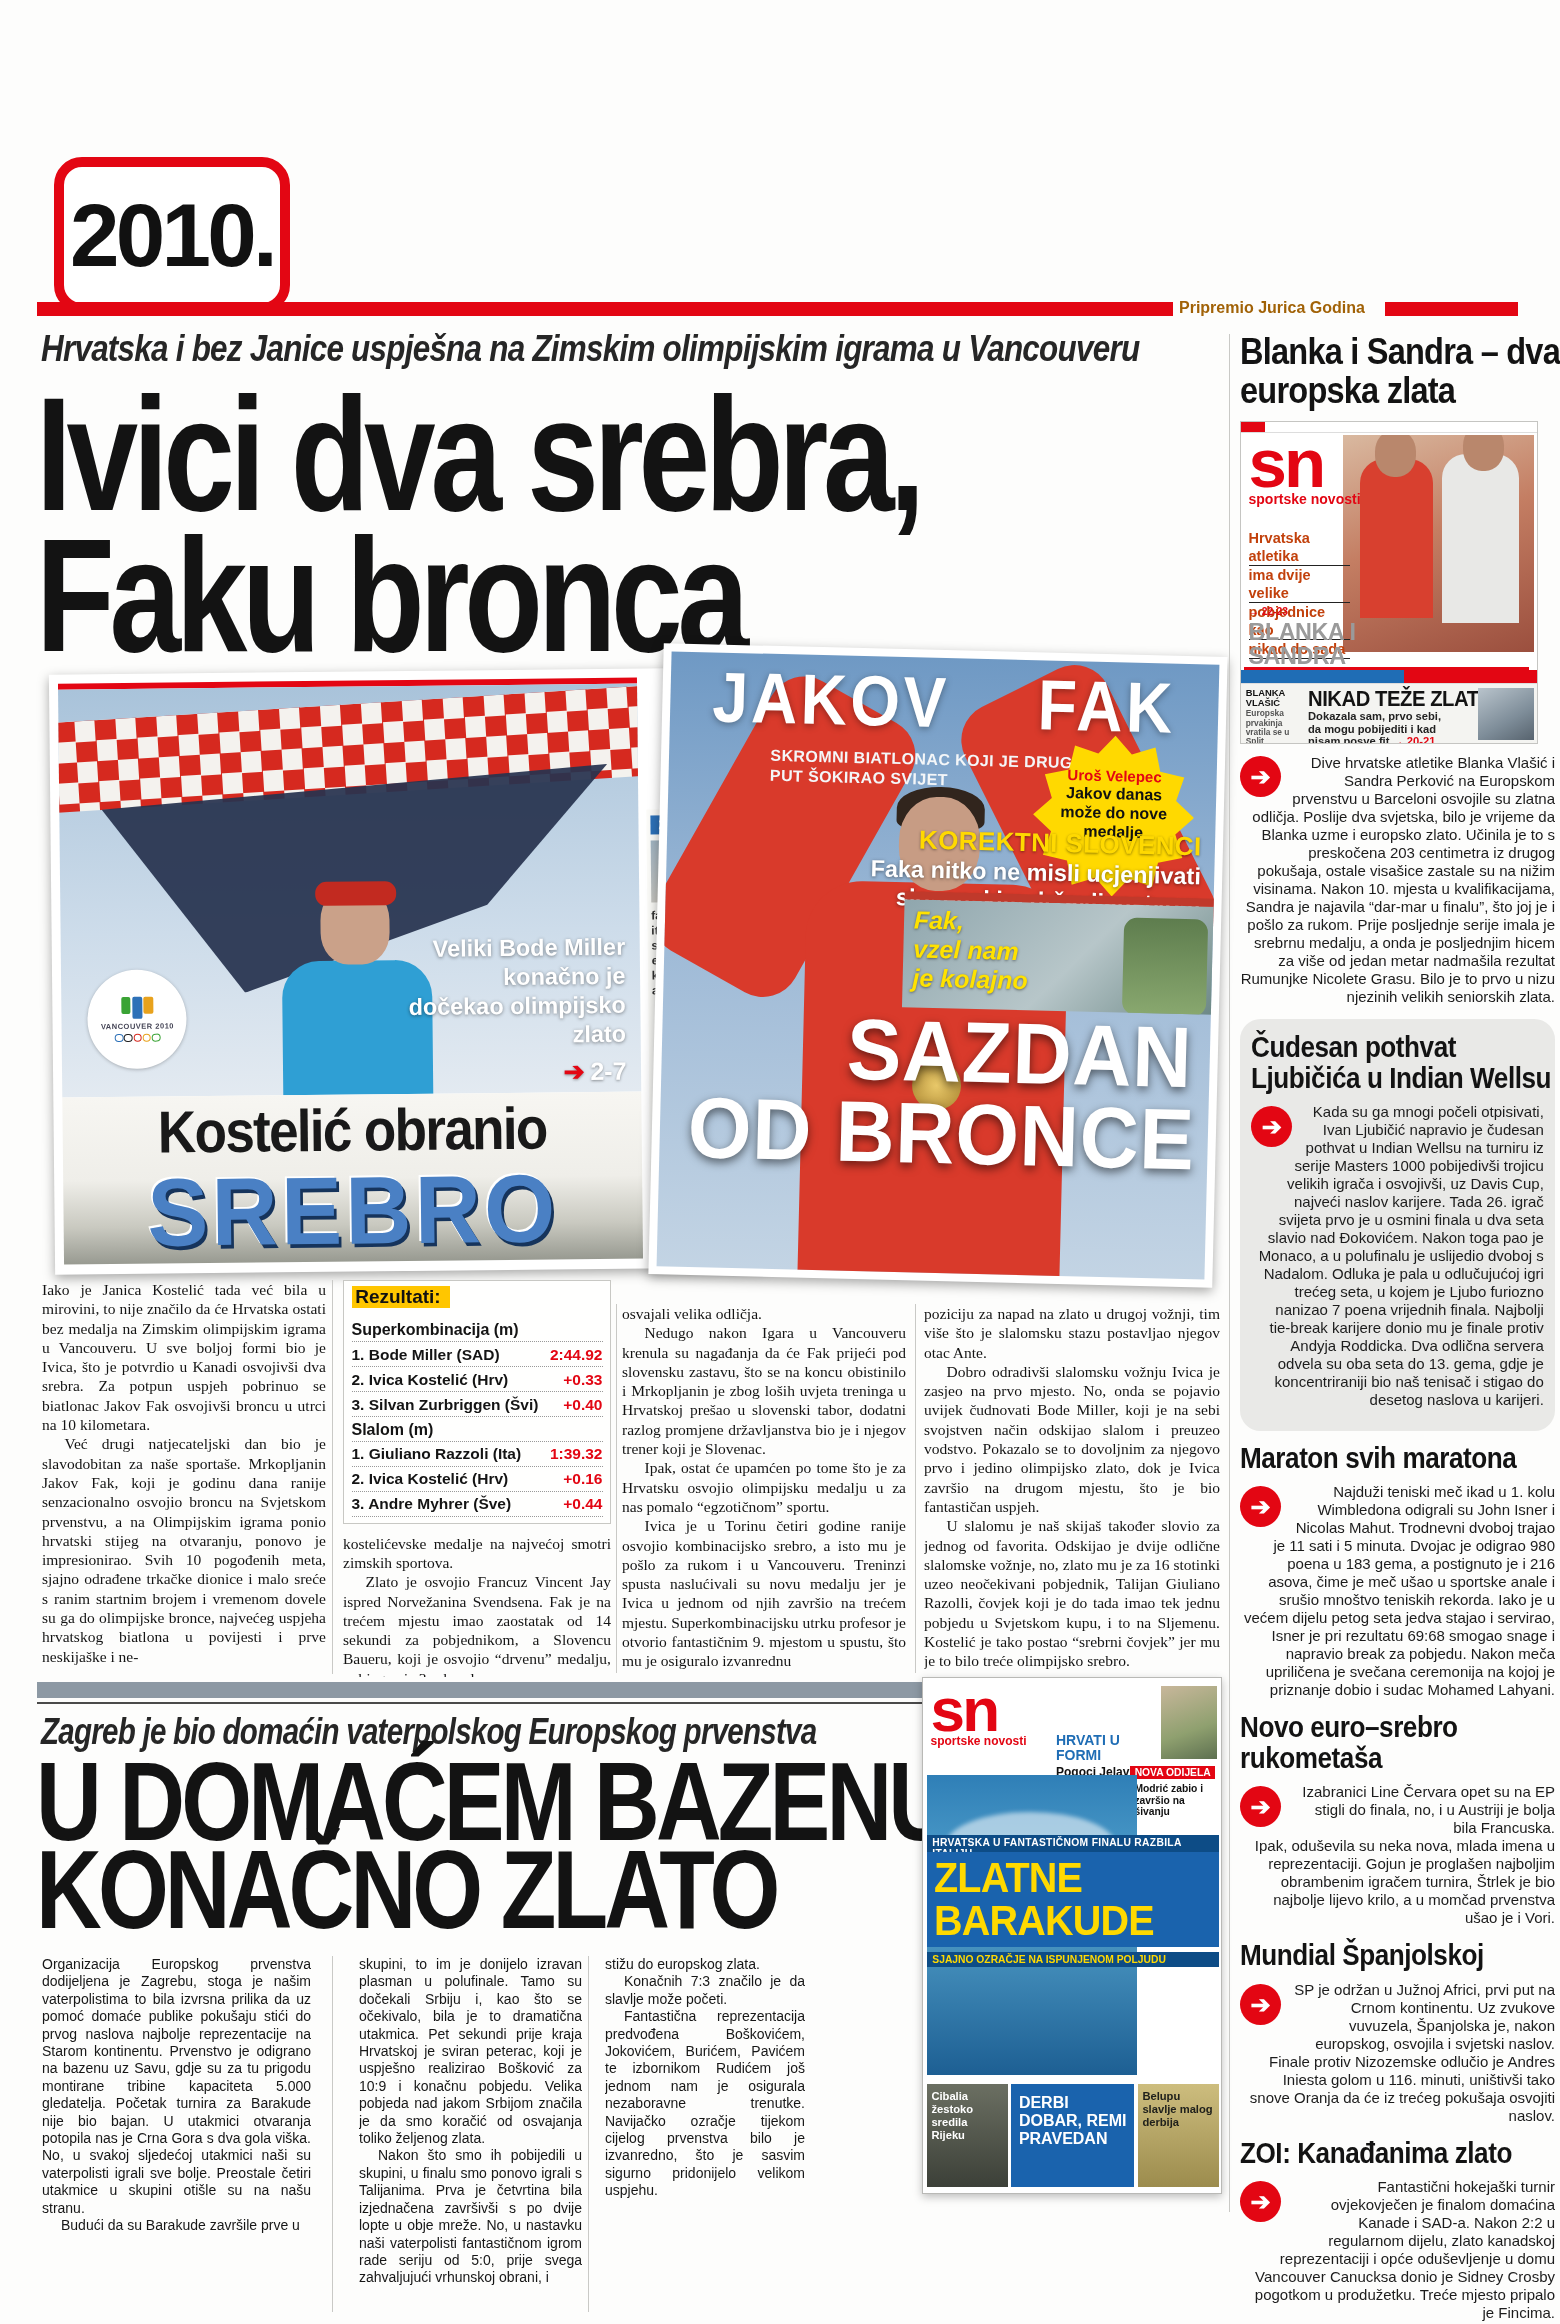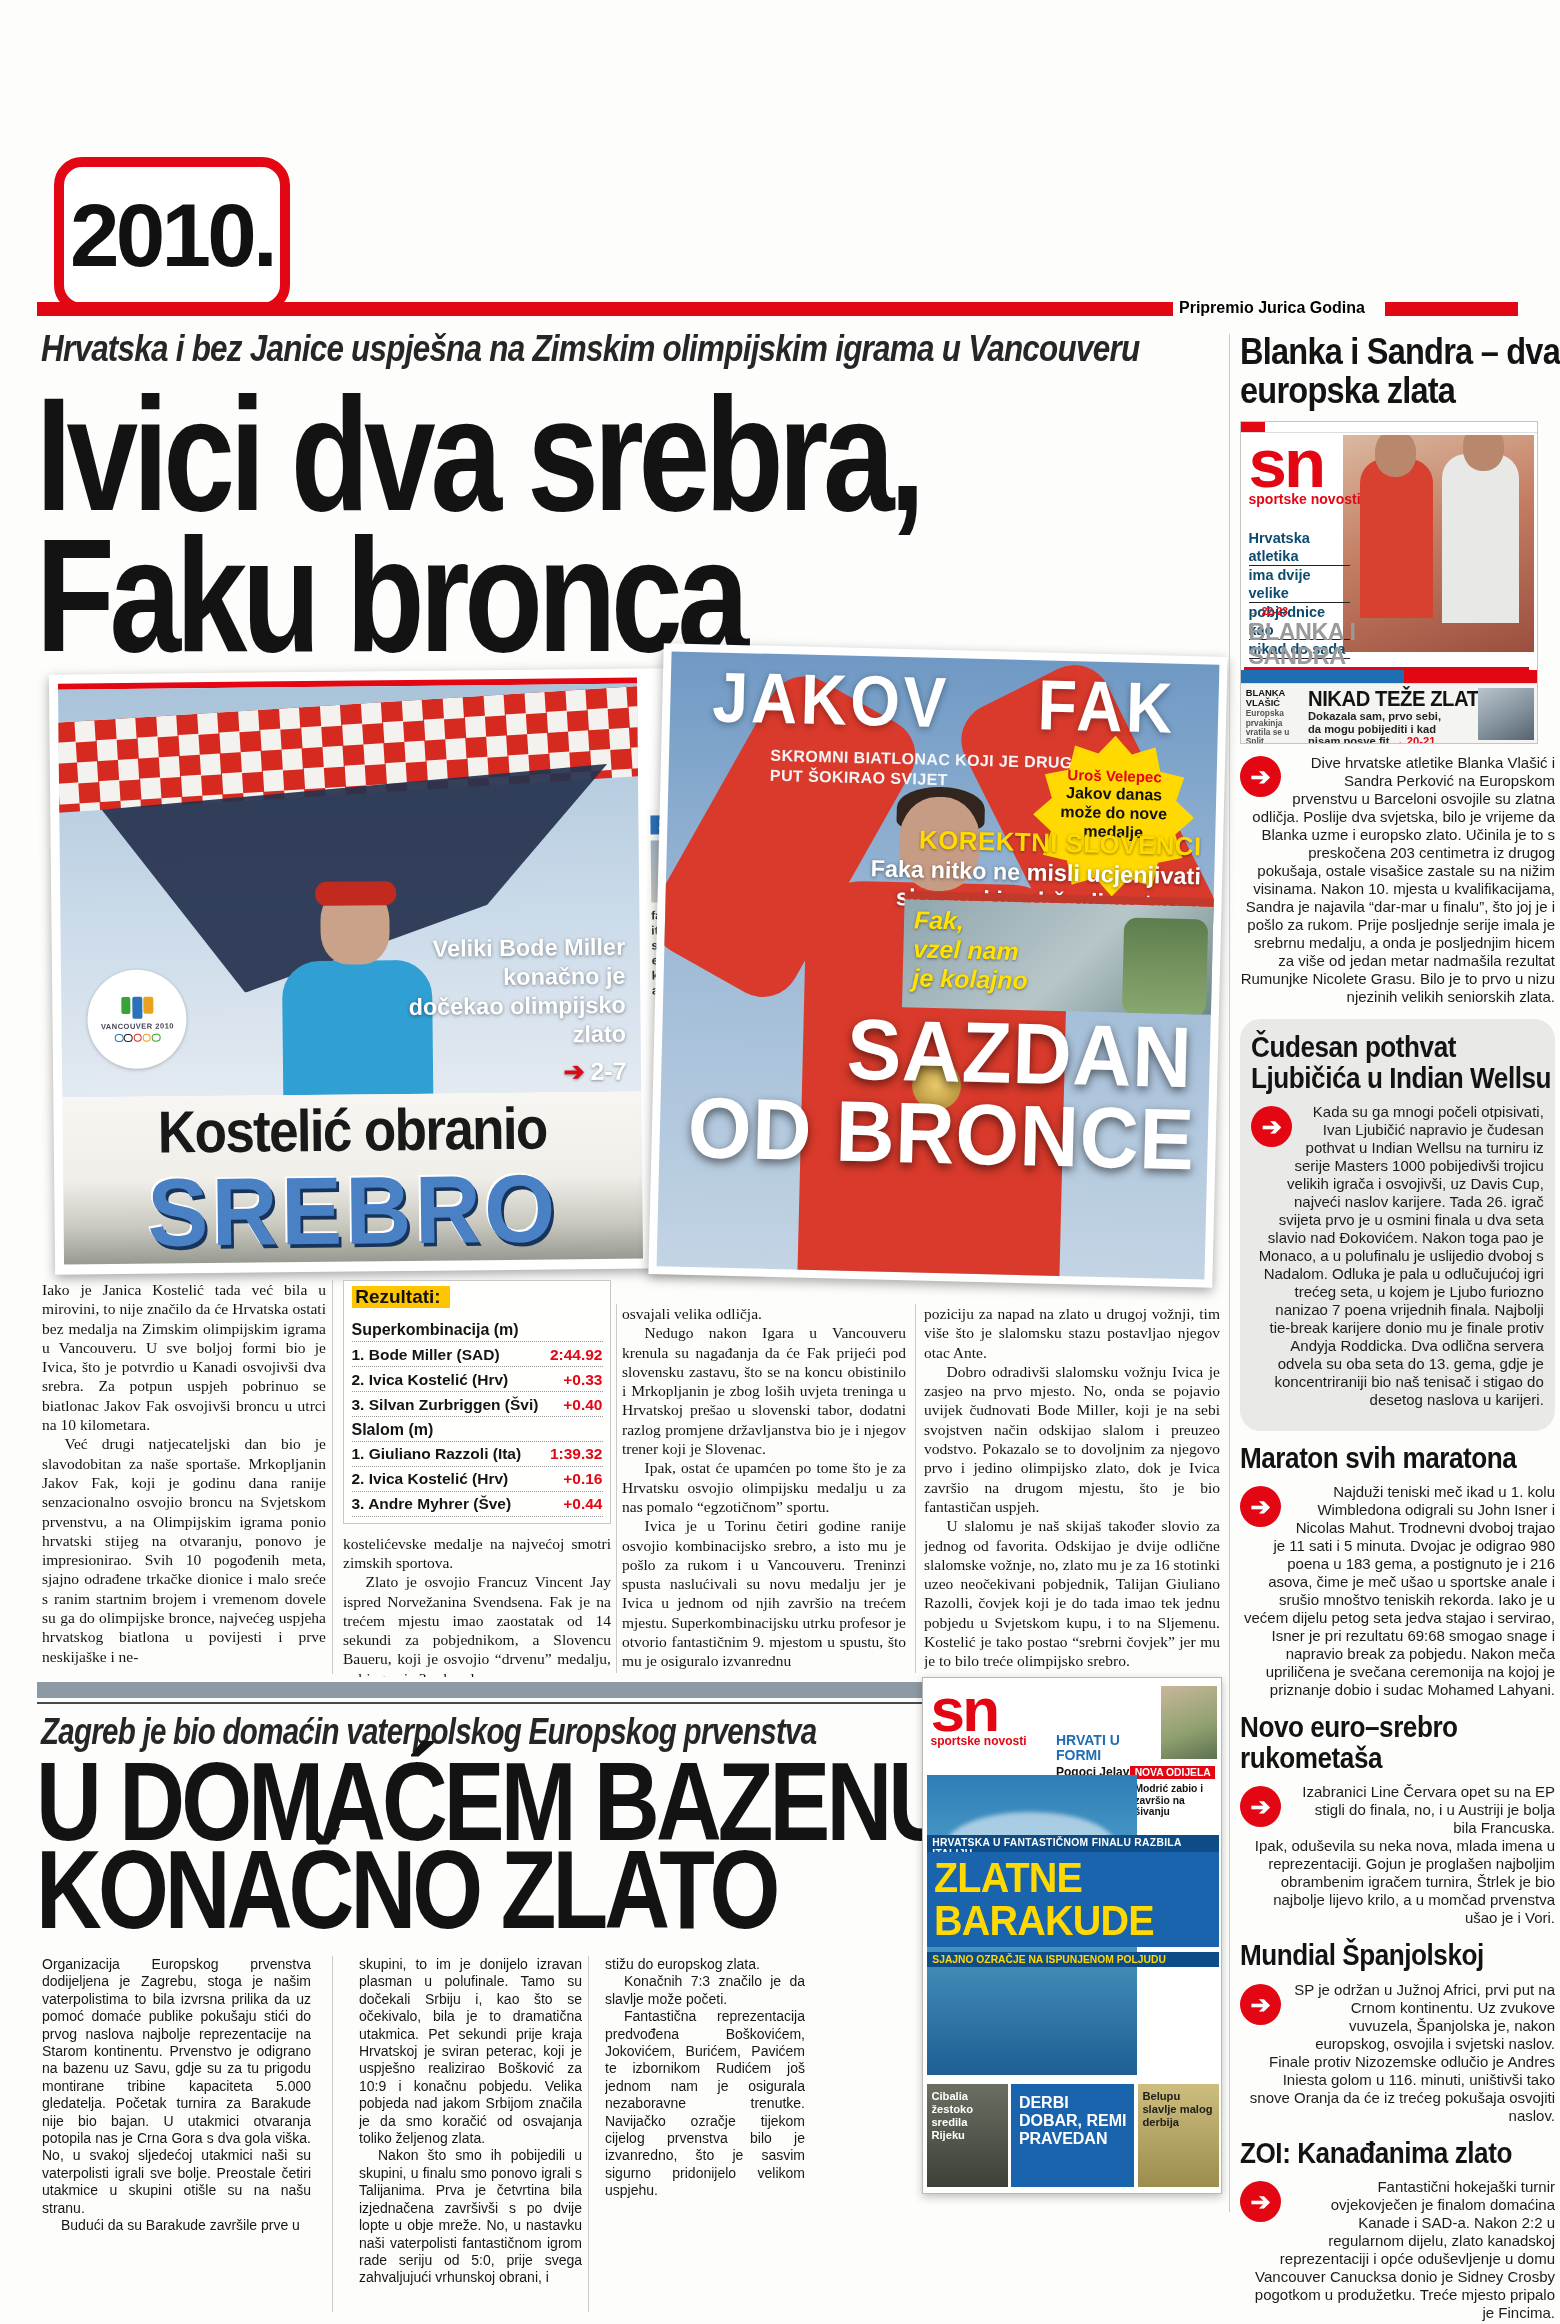--- a/index.html
+++ b/index.html
@@ -7,21 +7,21 @@
   body{position:relative;background:#fdfdfc;font-family:"Liberation Sans",sans-serif;color:#1d1d1b;overflow:hidden;}
   .abs{position:absolute;}
   .line{display:block;}
 
   
   .year-badge{left:54px;top:157px;width:236px;height:156px;border:10.3px solid #e30613;border-radius:28px;
     display:flex;align-items:center;justify-content:center;font-size:89px;font-weight:bold;letter-spacing:-3.7px;color:#111;background:#fff;}
   .intro{left:349px;top:159px;width:1190px;font-size:24px;line-height:35px;font-weight:bold;font-style:italic;letter-spacing:-0.6px;color:#131313;}
   .top-bar{left:37px;top:302px;width:1136px;height:14px;background:#e30613;}
   .top-bar2{left:1385px;top:302px;width:133px;height:14px;background:#e30613;}
-  .prepared{left:1179px;top:299px;font-size:16px;font-weight:bold;color:#000000;white-space:nowrap;}
+  .prepared{left:1179px;top:299px;font-size:16px;font-weight:bold;color:#a16207;white-space:nowrap;}
 
   .kicker{left:41px;top:328px;font-size:37px;font-weight:bold;font-style:italic;letter-spacing:-0.9px;color:#262626;
     transform:scaleX(.85);transform-origin:left top;white-space:nowrap;}
   .headline-main{left:36px;top:384px;font-weight:bold;color:#131313;}
   .headline-main .line{font-size:161px;line-height:141px;letter-spacing:-6.6px;transform:scaleX(.8);transform-origin:left top;white-space:nowrap;}
 
   
   .cover{position:absolute;background:#fff;box-shadow:0 3.7px 11.2px rgba(0,0,0,.35);}
   .cover-left{left:52px;top:671px;width:710px;height:600px;transform:rotate(-0.6deg);}
   .cl-redline{position:absolute;left:9.4px;top:9.4px;width:579px;height:5.6px;background:#e30613;}
@@ -145,21 +145,21 @@
   .sbc-topstrip{position:absolute;left:0;top:0;width:100%;height:11.2px;border-bottom:0.9px solid #ddd;background:linear-gradient(90deg,#e30613 0 8%,#fff 8% 100%);}
   .sbc-photo{position:absolute;right:2.8px;top:13px;width:191px;height:217px;overflow:hidden;
     background:linear-gradient(160deg,#d9b9a0,#c47e63 45%,#9b4f3e);}
   .sbc-ath1{position:absolute;left:17px;top:24px;width:73px;height:159px;background:#d8402f;border-radius:24px 24px 0 0;}
   .sbc-ath2{position:absolute;right:15px;top:19px;width:77px;height:169px;background:#e8e8e6;border-radius:24px 24px 0 0;}
   .sbc-head{position:absolute;width:41px;height:47px;border-radius:46%;background:#b9876c;}
   .sbc-logo{position:absolute;left:7.5px;top:15px;}
   .sbc-logo .sn-logo{font-size:69px;}
   .sbc-logo .sn-sub{font-size:14px;}
   .sbc-deck{position:absolute;left:7.5px;top:107px;width:101px;}
-  .sbc-deck .line{font-weight:bold;font-size:14.5px;line-height:18px;border-bottom:0.9px solid #222;color:#0c4a6e;}
+  .sbc-deck .line{font-weight:bold;font-size:14.5px;line-height:18px;border-bottom:0.9px solid #222;color:#c2410c;}
   .sbc-ref{position:absolute;left:7.5px;top:184px;color:#e30613;font-weight:bold;font-size:10.3px;}
   .sbc-names{position:absolute;left:7.5px;top:199px;color:#9a9a9a;font-weight:bold;font-size:23.4px;line-height:23.4px;letter-spacing:-0.5px;}
   .sbc-redband{position:absolute;left:2.8px;top:245px;width:285px;background:#e30613;padding:2.8px 7.5px 4.7px;}
   .sbc-redband .line{color:#fff;font-weight:bold;font-style:italic;font-size:33px;line-height:34px;letter-spacing:0px;white-space:nowrap;transform:scaleX(.98);transform-origin:left top;}
   .sbc-bottom{position:absolute;left:0;bottom:0;width:100%;height:60px;background:#f4f4f1;border-top:0.9px solid #ddd;}
   .sbc-lbl{position:absolute;left:4.7px;top:3.7px;width:60px;font-weight:bold;font-size:9.4px;line-height:10.3px;color:#111;}
   .sbc-lbl2{position:absolute;left:4.7px;top:25px;width:60px;font-size:8.4px;line-height:9.4px;color:#555;font-weight:bold;}
   .sbc-h2{position:absolute;left:67px;top:1.9px;font-weight:bold;font-size:22.5px;letter-spacing:-0.5px;color:#131313;white-space:nowrap;transform:scaleX(.9);transform-origin:left top;}
   .sbc-quote{position:absolute;left:67px;top:26px;width:148px;font-weight:bold;font-size:11.2px;line-height:12.6px;color:#222;}
   .sbc-qref{color:#e30613;}

